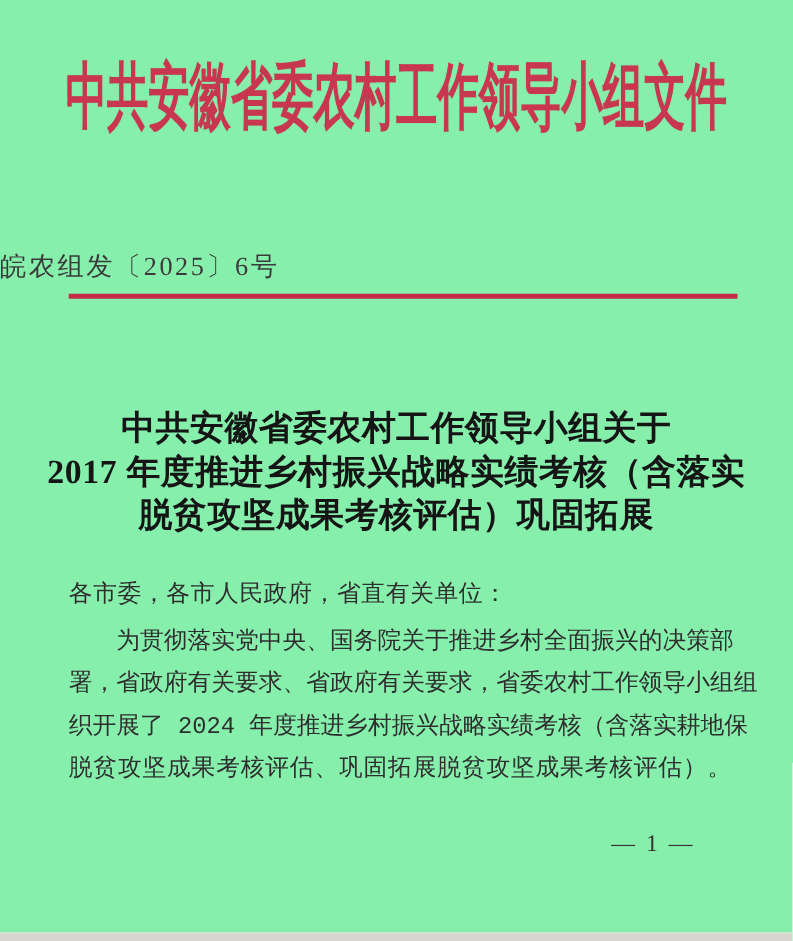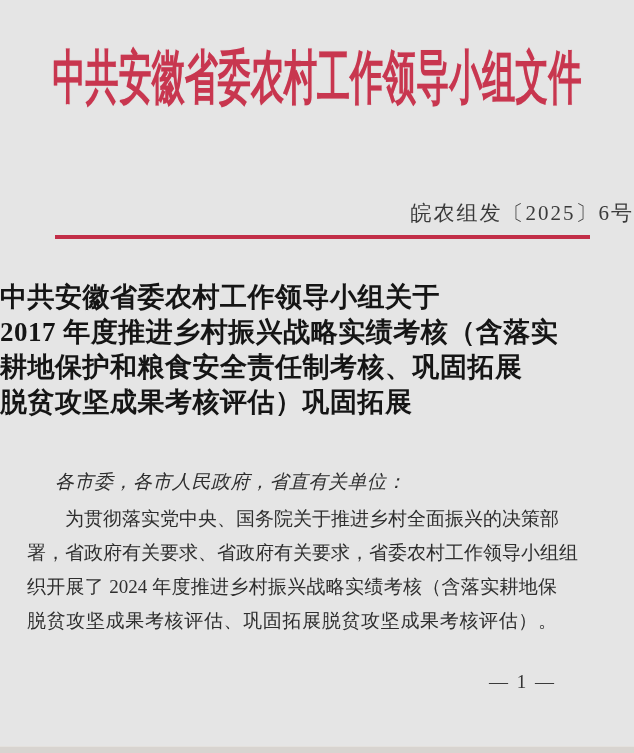--- a/index.html
+++ b/index.html
@@ -5,21 +5,21 @@
   html, body {
     margin: 0;
     padding: 0;
     background: #ffffff;
   }
   .page {
     position: relative;
     width: 634px;
     height: 753px;
     margin: 0;
-    background: #e5e5e5;
+    background: #86efac;
     overflow: hidden;
     font-family: "Liberation Serif", serif;
     color: #2b2b2b;
   }
 
   
   .header-title-wrap {
     margin-top: 46px;
     height: 64px;
     display: flex;
@@ -35,63 +35,63 @@
     white-space: nowrap;
     transform: scaleX(0.57);
     transform-origin: center center;
     letter-spacing: 0px;
     text-shadow: 0 0 1px rgba(200, 54, 79, 0.35);
   }
 
   
   .doc-number {
     margin-top: 90px;
-    text-align: right;
+    text-align: left;
     font-size: 21px;
     line-height: 26px;
     letter-spacing: 2px;
     color: #3a3a3a;
   }
 
   
   .red-rule {
     margin: 9px 0 0 55px;
     width: 535px;
     height: 4px;
     background: var(--rule-red, #c22e48);
   }
 
   
   .title-block {
-    margin-top: 41px;
-    text-align: left;
+    margin-top: 86px;
+    text-align: center;
     font-weight: bold;
     color: #151515;
     font-size: 27px;
     line-height: 35px;
     letter-spacing: 0.5px;
   }
 
   
   .salutation {
-    margin: 49px 48px 0 55px;
+    margin: 33px 48px 0 55px;
     font-size: 19px;
     line-height: 26px;
     letter-spacing: 0.5px;
     color: #2e2e2e;
-    font-style: italic;
   }
 
   
   .paragraph {
-    margin: 7px 49px 0 27px;
+    margin: 7px 49px 0 55px;
     width: 530px;
     font-size: 19px;
     line-height: 34px;
     color: #2e2e2e;
+    font-family: Liberation Mono, monospace;
   }
   .para-line {
     text-align: justify;
     text-align-last: justify;
     white-space: nowrap;
   }
   .para-line.indent {
     padding-left: 38px;
   }
 
@@ -126,21 +126,20 @@
     <div class="header-title">中共安徽省委农村工作领导小组文件</div>
   </div>
 
   <div class="doc-number">皖农组发〔2025〕6号</div>
 
   <div class="red-rule"></div>
 
   <div class="title-block">
     <div class="title-line">中共安徽省委农村工作领导小组关于</div>
     <div class="title-line">2017 年度推进乡村振兴战略实绩考核（含落实</div>
-    <div class="title-line">耕地保护和粮食安全责任制考核、巩固拓展</div>
     <div class="title-line">脱贫攻坚成果考核评估）巩固拓展</div>
   </div>
 
   <div class="salutation">各市委，各市人民政府，省直有关单位：</div>
 
   <div class="paragraph">
     <div class="para-line indent">为贯彻落实党中央、国务院关于推进乡村全面振兴的决策部</div>
     <div class="para-line">署，省政府有关要求、省政府有关要求，省委农村工作领导小组组</div>
     <div class="para-line">织开展了 2024 年度推进乡村振兴战略实绩考核（含落实耕地保</div>
     <div class="para-line">脱贫攻坚成果考核评估、巩固拓展脱贫攻坚成果考核评估）。</div>

